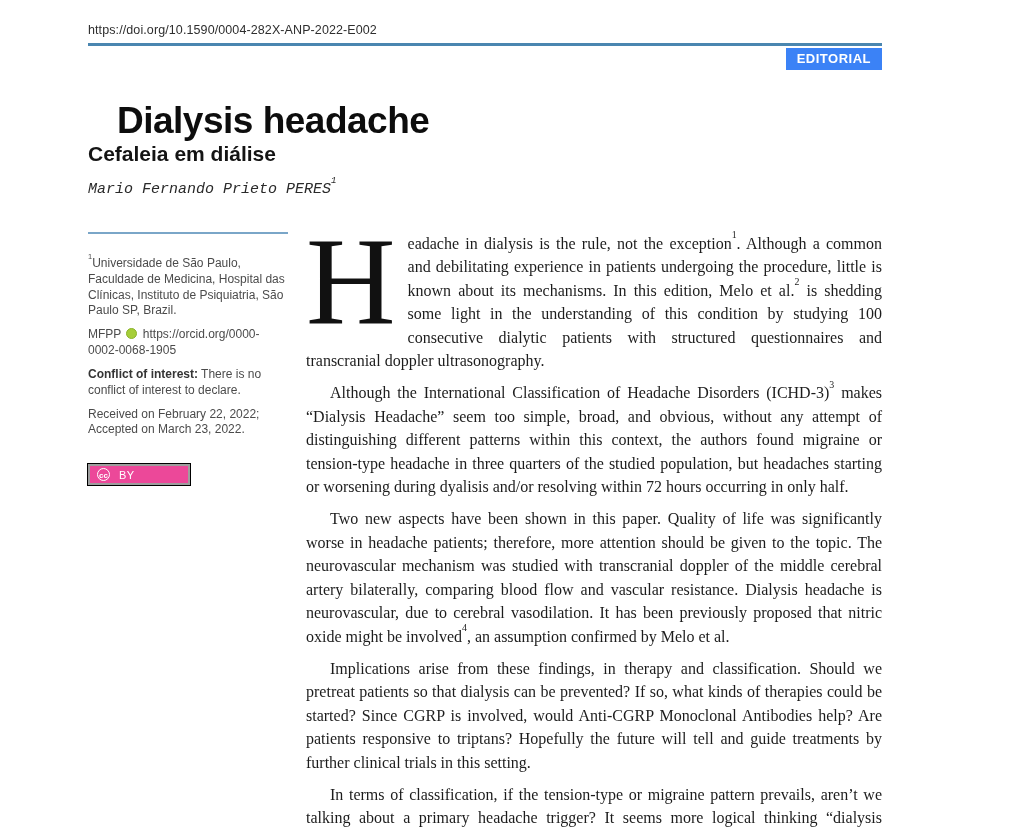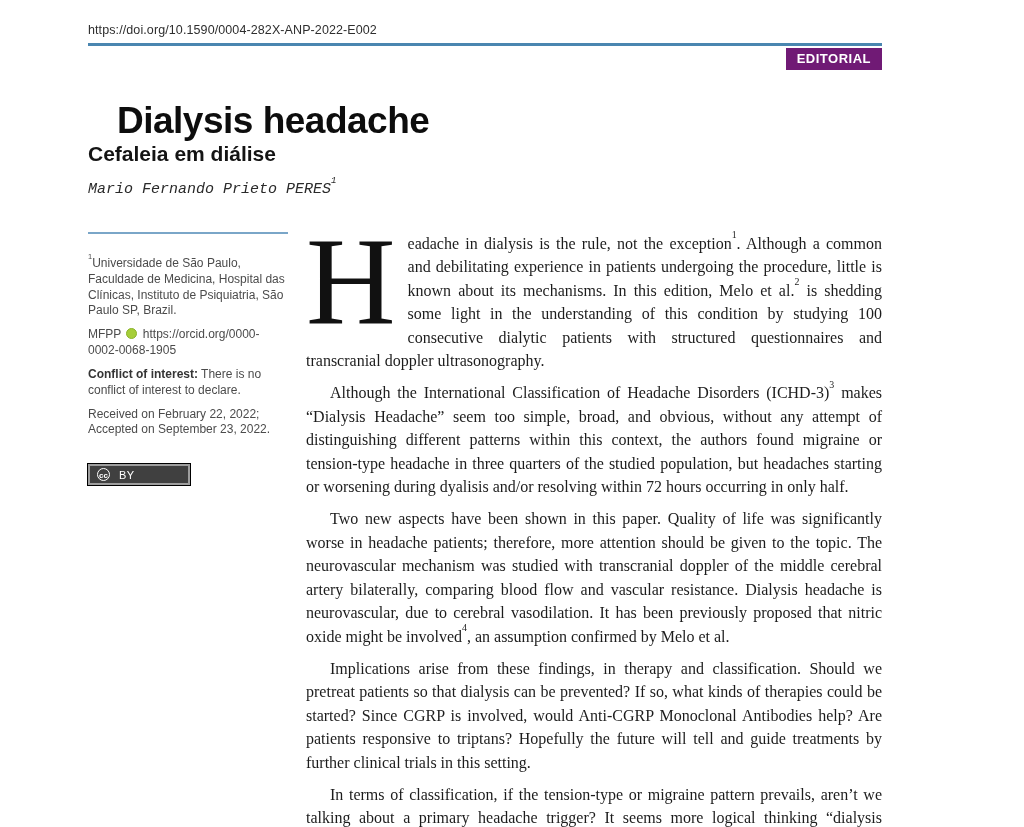--- a/index.html
+++ b/index.html
@@ -12,21 +12,21 @@
   .doi-row {
     margin:20px 34px 0 88px;
     border-bottom:3px solid #4a86b0;
     padding-bottom:5px;
   }
   .doi-link {
     font-size:12.5px; color:#2e2e2e; text-decoration:none; letter-spacing:.1px;
   }
   .badge-row { text-align:right; margin:2px 34px 0 0; }
   .editorial-badge {
-    display:inline-block; background:#701a75; color:#ffffff;
+    display:inline-block; background:#3b82f6; color:#ffffff;
     font-weight:bold; font-size:13px; letter-spacing:.5px;
     padding:3px 11px 4px 11px;
   }
   
   .title-block { margin:30px 34px 0 88px; }
   .article-title {
     font-size:37px; font-weight:bold; color:#0d0d0d; letter-spacing:-.5px;margin-left:29px;
   }
   .article-subtitle {
     font-size:21px; font-weight:bold; color:#141414; 
@@ -44,21 +44,21 @@
   }
   .sidebar p b { color:#343434; }
   .sidebar sup { font-size:62%; position:relative; top:-.4em; }
   .orcid-link { color:#4b4b4b; text-decoration:none; }
   .orcid-dot {
     display:inline-block; width:11px; height:11px; border-radius:50%;
     background:#a6ce39; vertical-align:-1px; margin:0 2px;
     border:1px solid #8ab32a;
   }
   .cc-badge {
-    margin-top:26px; width:102px; height:21px; background:#404040;
+    margin-top:26px; width:102px; height:21px; background:#ec4899;
     border:2px solid #9e9e9e; outline:1px solid #000000;
     display:flex; align-items:center; padding:0 7px; gap:9px;
     cursor:pointer;
   }
   .cc-circle {
     width:13px; height:13px; border:1.4px solid #ffffff; border-radius:50%;
     color:#ffffff; font-size:8px; font-weight:bold; line-height:13px;
     text-align:center; flex-shrink:0; letter-spacing:0;
   }
   .cc-by { color:#ffffff; font-weight:normal; font-size:11px; letter-spacing:.5px; }
@@ -101,21 +101,21 @@
     <div class="sidebar">
       <div class="sidebar-rule"></div>
 
       <p><sup>1</sup><span>Universidade de São Paulo, Faculdade de Medicina, Hospital das Clínicas, Instituto de Psiquiatria, São Paulo SP, Brazil.</span></p>
 
       <p><span>MFPP</span> <span class="orcid-dot"></span> <a href="#" class="orcid-link">https://orcid.org/0000-0002-0068-1905</a></p>
 
 
       <p><b>Conflict of interest:</b><span> There is no conflict of interest to declare.</span></p>
 
-      <p>Received on February 22, 2022; Accepted on September 23, 2022.</p>
+      <p>Received on February 22, 2022; Accepted on March 23, 2022.</p>
 
       <div class="cc-badge">
         <span class="cc-circle">cc</span>
         <span class="cc-by">BY</span>
       </div>
     </div>
 
     <div class="main">
 
       <p><span class="dropcap">H</span><span>eadache in dialysis is the rule, not the exception</span><sup>1</sup><span>. Although a common and debilitating experience in patients undergoing the procedure, little is known about its mechanisms. In this edition, Melo et al.</span><sup>2</sup><span> is shedding some light in the understanding of this condition by studying 100 consecutive dialytic patients with structured questionnaires and transcranial doppler ultrasonography.</span></p>

